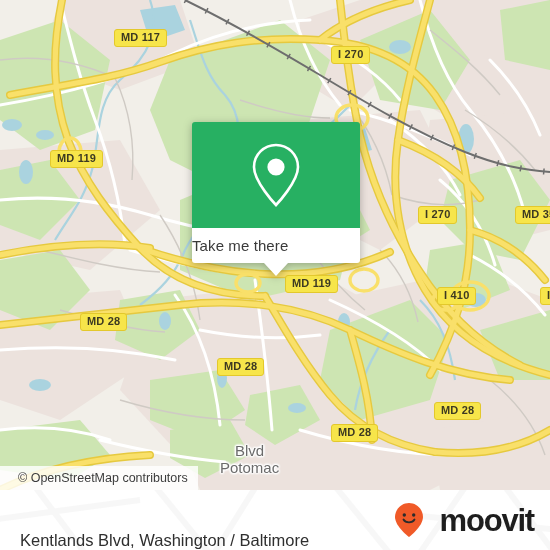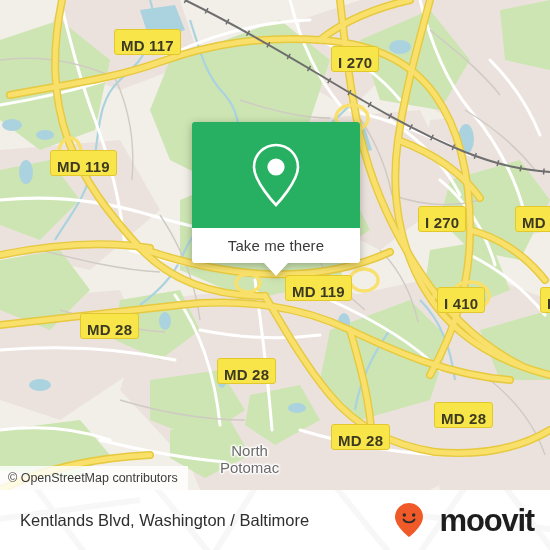--- a/index.html
+++ b/index.html
@@ -19,23 +19,23 @@
   .svgfull{position:absolute;left:0;top:0;}
 
   
   .shield{
     position:absolute;
     background:#f7e54a;
     border:1.5px solid #e3c82c;
     border-radius:3px;
     color:#3d3a22;
     font-weight:bold;
-    font-size:15px;
+    font-size:11px;
     letter-spacing:.2px;
-    padding:10px 6px 3px 6px;
+    padding:2px 6px 3px 6px;
     white-space:nowrap;
     line-height:11px;
     box-sizing:border-box;
   }
   
   .place{
     position:absolute;
     color:#6b6b6b;
     font-size:15px;
     white-space:nowrap;
@@ -52,52 +52,52 @@
   }
   #popup-head{
     height:106px;
     background:#27b062;
     border-radius:3px 3px 0 0;
     display:flex;align-items:center;justify-content:center;
   }
   #popup-body{
     height:35px;background:#ffffff;
     border-radius:0 0 3px 3px;
-    display:flex;align-items:center;justify-content:center;
+    display:flex;align-items:center;justify-content:flex-start;
   }
   #popup-label{
     color:#3a3a3a;font-size:15px;letter-spacing:.1px;
   }
   #popup-tail{
     position:absolute;left:50%;top:141px;margin-left:-12px;
     width:0;height:0;
     border-left:12px solid transparent;
     border-right:12px solid transparent;
     border-top:13px solid #ffffff;
   }
 
   
   #attrib{
     position:absolute;left:0;top:466px;height:24px;
     background:rgba(255,255,255,.82);
     display:flex;align-items:center;
-    padding:0 10px 0 8px;
+    padding:0 10px 0 18px;
     box-sizing:border-box;
   }
   #attrib span{color:#3c3c3c;font-size:12.5px;}
 
   
   #footer{
     position:absolute;left:0;top:490px;width:550px;height:60px;
     background:#ffffff;overflow:hidden;
   }
   #footer-watermark{position:absolute;left:0;top:0;opacity:.45;}
   #footer-title{
     position:absolute;left:20px;top:0;height:60px;
-    display:flex;align-items:center;
+    display:flex;align-items:flex-end;
     color:#2f2f2f;font-size:16.5px;white-space:nowrap;
   }
   #brand{
     position:absolute;right:16px;top:0;height:60px;
     display:flex;align-items:center;gap:16px;
   }
   #brand-name{
     color:#1d1d1d;font-size:31px;font-weight:bold;letter-spacing:-1.2px;
     line-height:31px;
   }
@@ -263,21 +263,21 @@
       </g>
 
       <g>
         <path d="M185,0 C230,22 275,48 320,75 C368,104 415,132 465,152 C500,166 525,170 550,172" stroke="#6e6e6e" stroke-width="2" fill="none"></path>
         <path d="M185,0 C230,22 275,48 320,75 C368,104 415,132 465,152 C500,166 525,170 550,172" stroke="#6e6e6e" stroke-width="6" fill="none" stroke-dasharray="1.5 22" stroke-linecap="butt"></path>
       </g>
     </svg>
 
 
     <div class="place multi" style="left:220px;top:442px;">
-      <div>North</div>
+      <div>Blvd</div>
       <div>Potomac</div>
     </div>
 
     <div class="shield" style="left:114px;top:29px;">MD 117</div>
     <div class="shield" style="left:331px;top:46px;">I 270</div>
     <div class="shield" style="left:50px;top:150px;">MD 119</div>
     <div class="shield" style="left:418px;top:206px;">I 270</div>
     <div class="shield" style="left:515px;top:206px;">MD 35</div>
     <div class="shield" style="left:285px;top:275px;">MD 119</div>
     <div class="shield" style="left:437px;top:287px;">I 410</div>

